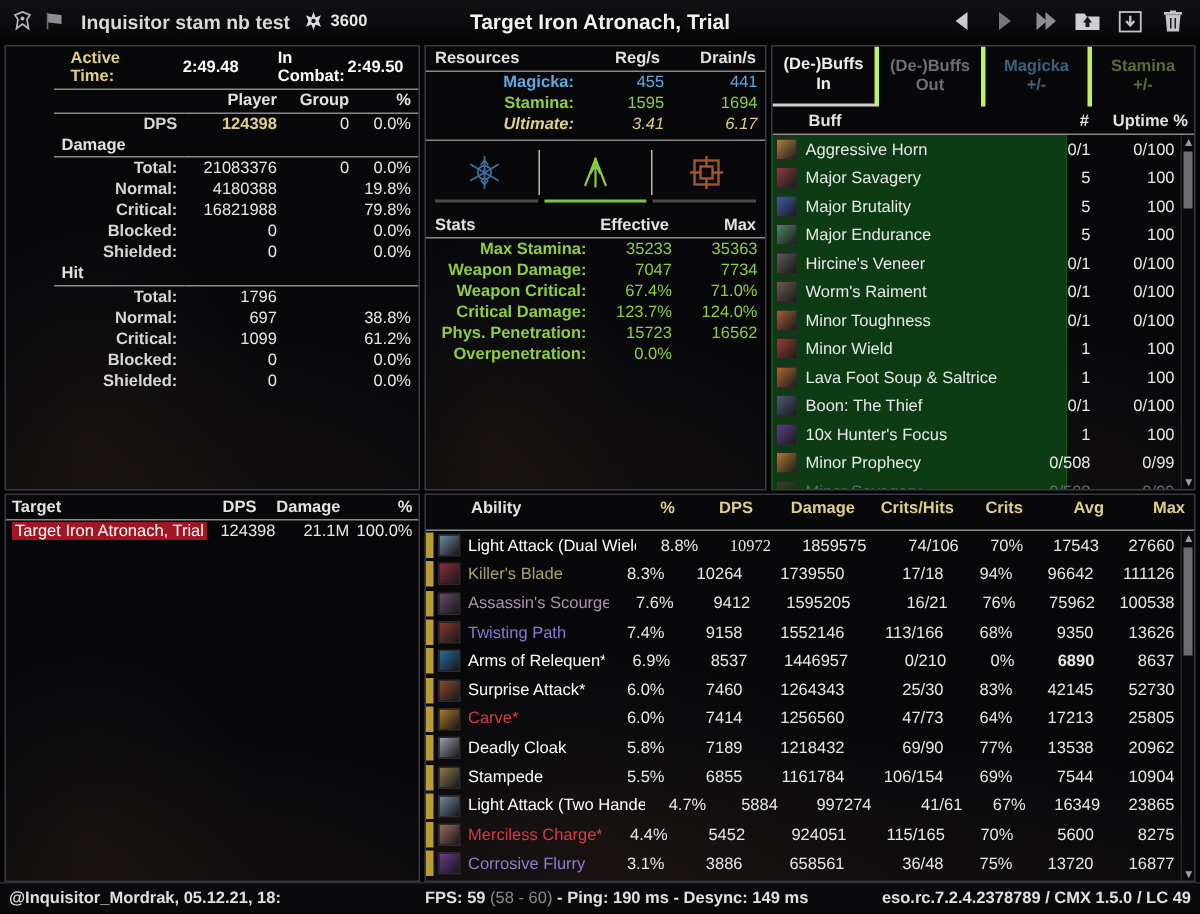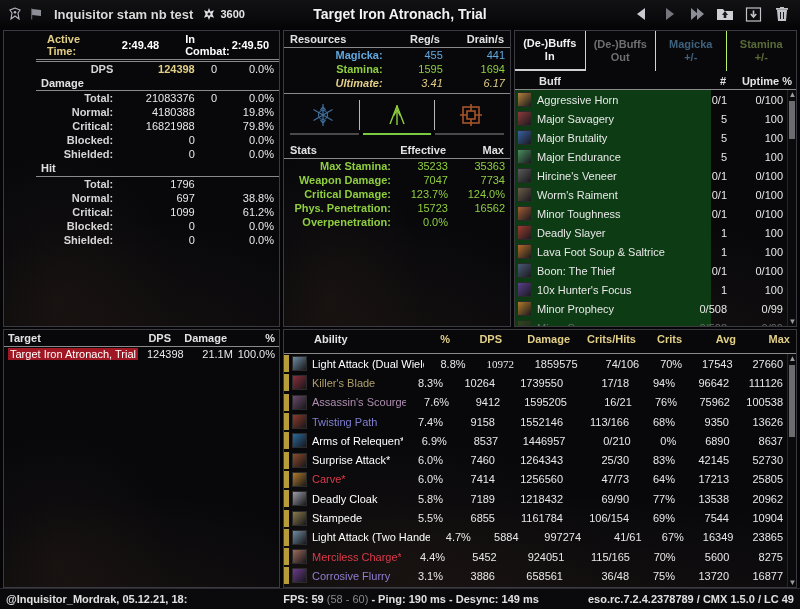--- a/index.html
+++ b/index.html
@@ -106,21 +106,21 @@
   .barrow { display:flex; gap:0px; padding:0 6px 3px 6px; align-items:center; }
   .bar { height:2px; flex:1; background:#4a4a4a; }
   .bar.on { background:#7ac943; }
   .bardot { width:4px; height:4px; background:#000; border-radius:50%; }
 
   
   .p-buffs { flex:1 1 auto; min-width:0; display:flex; flex-direction:column; }
   .tabs { display:flex; height:40px; flex:0 0 40px; }
   .tab { flex:1; display:flex; flex-direction:column; align-items:center;
          justify-content:center; font-size:11px; font-weight:bold; line-height:13px;
-         color:#6f6f72; border-right:1px solid #bef264; cursor:pointer; text-align:center;}
+         color:#6f6f72; border-right:3px solid #bef264; cursor:pointer; text-align:center;}
   .tab:last-child{border-right:none;}
   .tab.active { color:#f0f0f0; border-bottom:2px solid #cfcfcf; }
   .tab.mag { color:#3e627d; }
   .tab.sta { color:#5a6b37; }
 
   .buff-hdr { display:flex; font-size:11px; font-weight:bold; color:#e2e2e2;
               padding:2px 4px; border-bottom:1px solid #8a8a8a; margin-top:2px;}
   .buff-list { flex:1 1 auto; overflow:hidden; position:relative; }
   .buffrow { display:flex; align-items:center; height:19px; font-size:11px; }
   .bicon { width:15px; height:15px; flex:0 0 15px; margin:0 3px 0 2px; border:1px solid #2a2a2a;}
@@ -253,20 +253,26 @@
 
       <div class="panel p-summary">
         <div class="activebar">
           <span class="k" style="margin-left:6px">Active Time:</span>
           <span class="v" style="margin-left:22px">2:49.48</span>
           <span class="v" style="margin-left:26px">In Combat:</span>
           <span class="v" style="margin-left:auto;margin-right:5px">2:49.50</span>
         </div>
         <table class="grid">
           <tbody>
+              <tr>
+            <td style="width:108px"></td>
+            <th class="hdr" style="width:72px">Player</th>
+            <th class="hdr" style="width:52px">Group</th>
+            <th class="hdr" style="width:40px">%</th>
+          </tr>
           <tr class="hr">
                 <td colspan="4"></td>
               </tr>
           <tr>
             <td class="lbl">DPS</td>
             <td class="val gold">124398</td>
             <td class="val">0</td>
             <td class="val">0.0%</td>
           </tr>
 
@@ -423,20 +429,25 @@
             <td class="lbl statg" style="width:110px">Max Stamina:</td>
             <td class="val statg" style="width:56px">35233</td>
             <td class="val statg" style="width:56px">35363</td>
           </tr>
           <tr>
             <td class="lbl statg">Weapon Damage:</td>
             <td class="val statg">7047</td>
             <td class="val statg">7734</td>
           </tr>
           <tr>
+            <td class="lbl statg">Weapon Critical:</td>
+            <td class="val statg">67.4%</td>
+            <td class="val statg">71.0%</td>
+          </tr>
+          <tr>
             <td class="lbl statg">Critical Damage:</td>
             <td class="val statg">123.7%</td>
             <td class="val statg">124.0%</td>
           </tr>
           <tr>
             <td class="lbl statg">Phys. Penetration:</td>
             <td class="val statg">15723</td>
             <td class="val statg">16562</td>
           </tr>
           <tr>
@@ -521,21 +532,21 @@
               <div class="buffrow">
                 <div class="bg-bar" style="width: 72%; background: rgb(13, 61, 20); opacity: 1;"></div>
                 <div class="bicon" style="background: linear-gradient(135deg, rgb(163, 92, 51), rgb(26, 26, 30)); position: relative; z-index: 2; opacity: 1;"></div>
                 <span class="bname" style="position: relative; z-index: 2;">Minor Toughness</span>
                 <span class="bcount" style="position: relative; z-index: 2;">0/1</span>
                 <span class="buptime" style="position: relative; z-index: 2;">0/100</span>
               </div>
               <div class="buffrow">
                 <div class="bg-bar" style="width: 72%; background: rgb(26, 168, 26); opacity: 1;"></div>
                 <div class="bicon" style="background: linear-gradient(135deg, rgb(156, 60, 44), rgb(26, 26, 30)); position: relative; z-index: 2; opacity: 1;"></div>
-                <span class="bname" style="position: relative; z-index: 2;">Deadly Slayer</span>
+                <span class="bname" style="position: relative; z-index: 2;">Minor Wield</span>
                 <span class="bcount" style="position: relative; z-index: 2;">1</span>
                 <span class="buptime" style="position: relative; z-index: 2;">100</span>
               </div>
               <div class="buffrow">
                 <div class="bg-bar" style="width: 72%; background: rgb(26, 168, 26); opacity: 1;"></div>
                 <div class="bicon" style="background: linear-gradient(135deg, rgb(176, 106, 42), rgb(26, 26, 30)); position: relative; z-index: 2; opacity: 1;"></div>
                 <span class="bname" style="position: relative; z-index: 2;">Lava Foot Soup &amp; Saltrice</span>
                 <span class="bcount" style="position: relative; z-index: 2;">1</span>
                 <span class="buptime" style="position: relative; z-index: 2;">100</span>
               </div>
@@ -659,21 +670,21 @@
               </div>
               <div class="a-row">
                 <span class="amark" style="opacity: 1;"></span>
                 <span class="aicon" style="background: linear-gradient(135deg, rgb(42, 106, 156), rgb(22, 22, 26)); opacity: 1;"></span>
                 <span class="c-ab" style="color: rgb(255, 255, 255);">Arms of Relequen*</span>
                 <span class="c-pct" style="color: rgb(232, 232, 232);">6.9%</span>
                 <span class="c-dps" style="color: rgb(232, 232, 232);">8537</span>
                 <span class="c-dmg" style="color: rgb(232, 232, 232);">1446957</span>
                 <span class="c-ch" style="color: rgb(232, 232, 232);">0/210</span>
                 <span class="c-cr" style="color: rgb(232, 232, 232);">0%</span>
-                <span class="c-avg" style="color: rgb(232, 232, 232);">6890</span>
+                <span class="c-avg" style="color: rgb(232, 232, 232); font-weight: bold;">6890</span>
                 <span class="c-max" style="color: rgb(232, 232, 232);">8637</span>
               </div>
               <div class="a-row">
                 <span class="amark" style="opacity: 1;"></span>
                 <span class="aicon" style="background: linear-gradient(135deg, rgb(140, 74, 42), rgb(22, 22, 26)); opacity: 1;"></span>
                 <span class="c-ab" style="color: rgb(255, 255, 255);">Surprise Attack*</span>
                 <span class="c-pct" style="color: rgb(232, 232, 232);">6.0%</span>
                 <span class="c-dps" style="color: rgb(232, 232, 232);">7460</span>
                 <span class="c-dmg" style="color: rgb(232, 232, 232);">1264343</span>
                 <span class="c-ch" style="color: rgb(232, 232, 232);">25/30</span>

